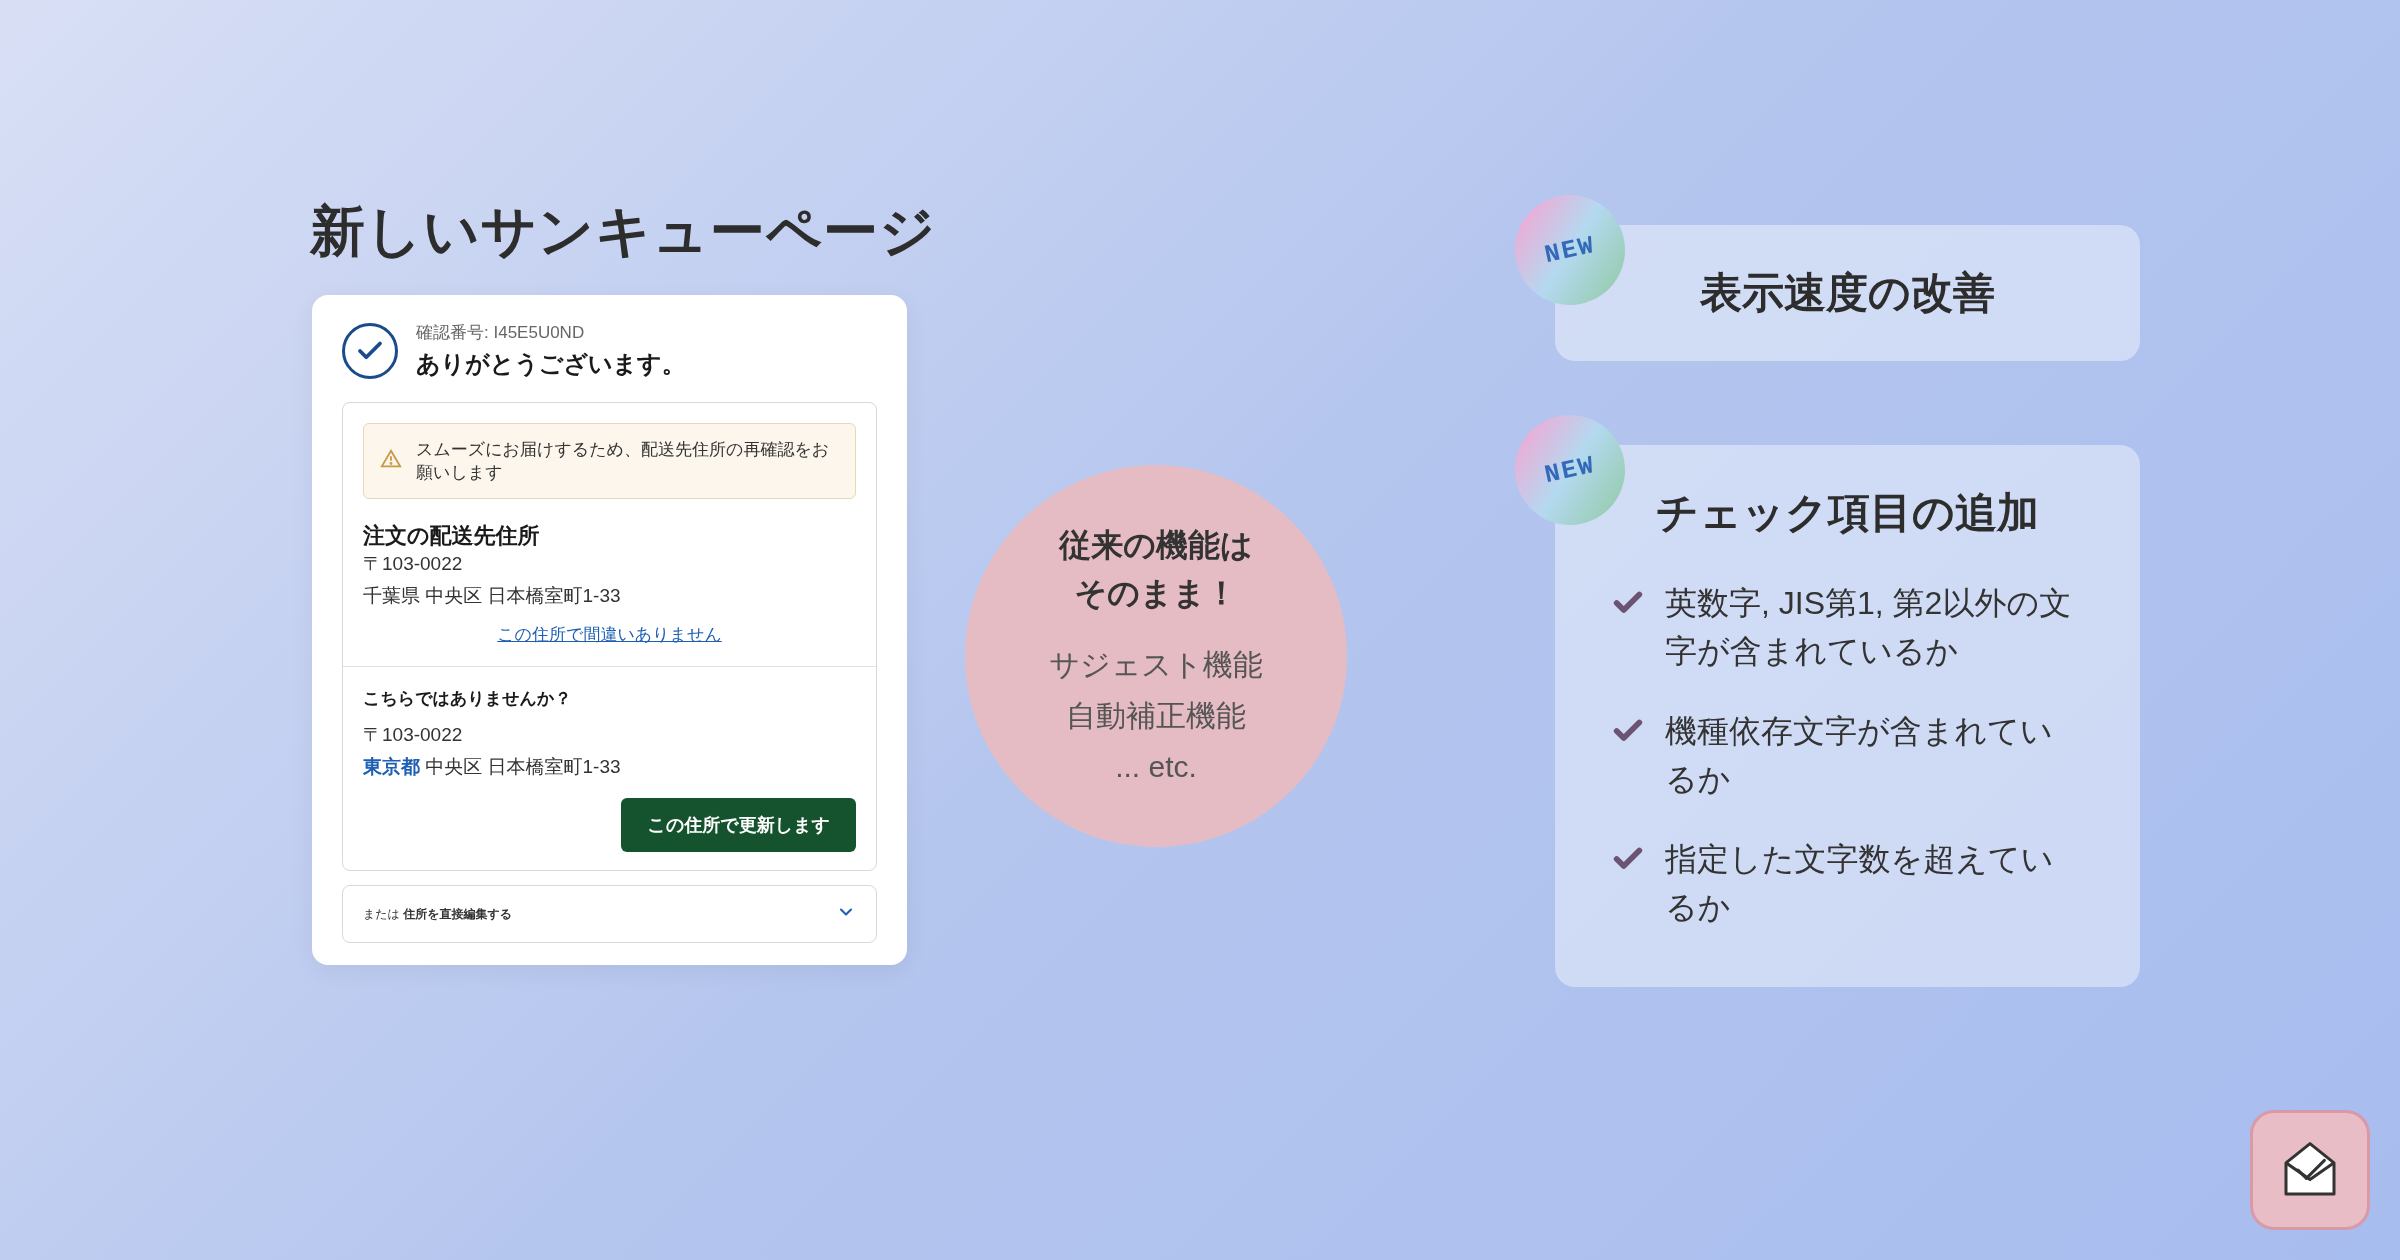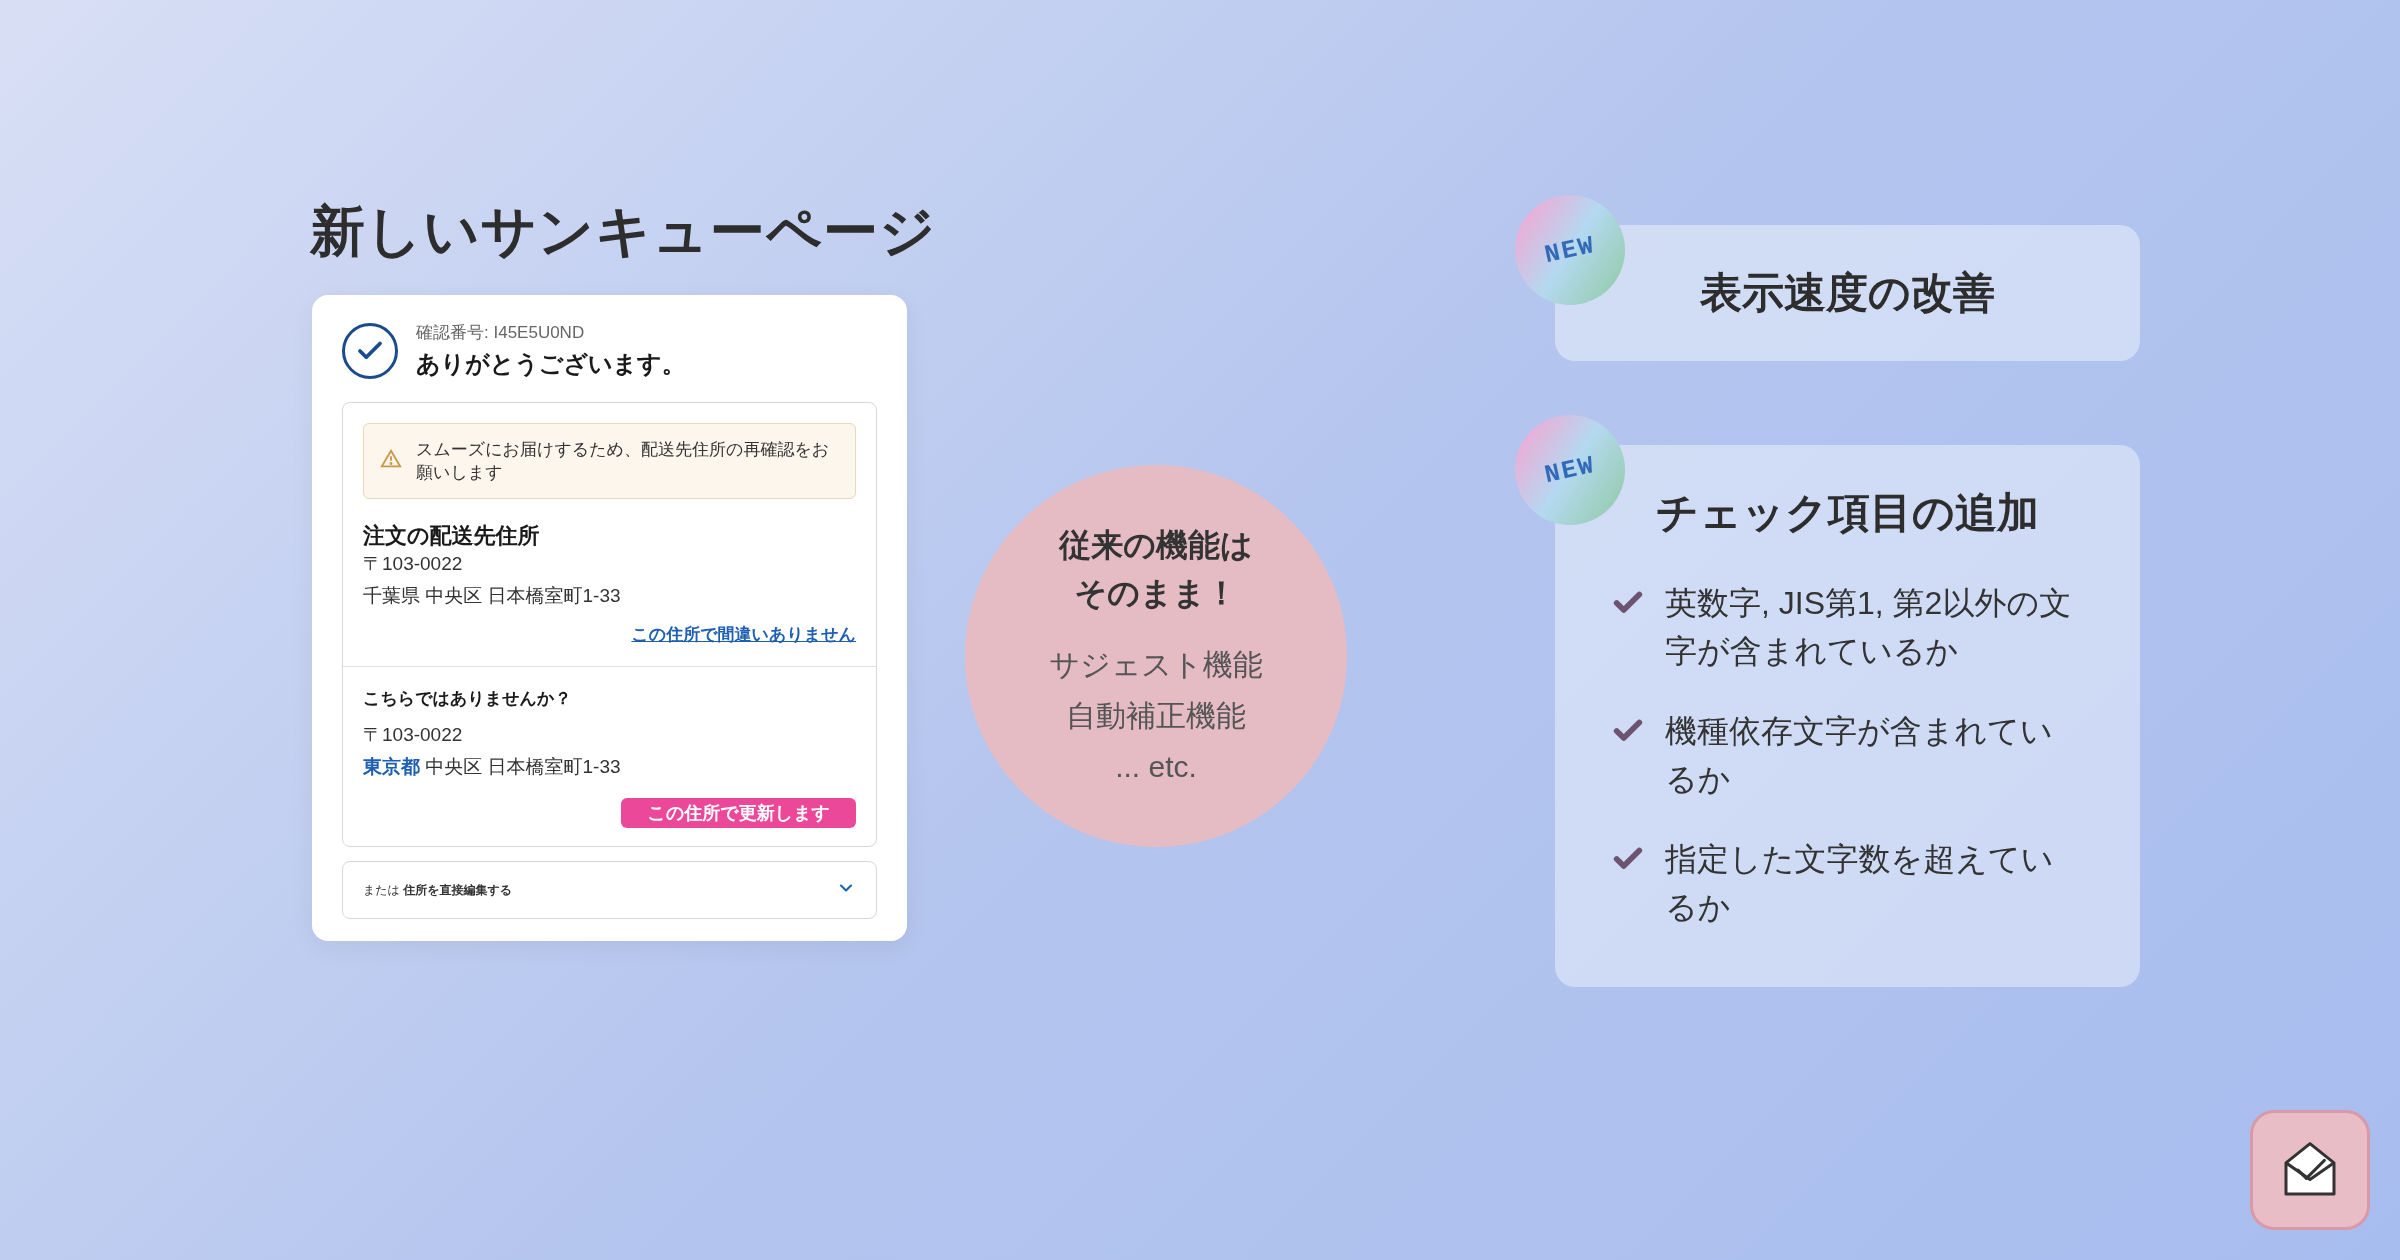--- a/index.html
+++ b/index.html
@@ -116,43 +116,42 @@
       margin-bottom: 6px;
     }
     .address-line {
       font-size: 19px;
       color: #333;
       margin-bottom: 14px;
     }
     .highlighted-prefecture { color: #1e5fb3; font-weight: 600; }
     .confirm-link {
       display: block;
-      text-align: right;
+      text-align: center;
       color: #1e5fb3;
       font-size: 17px;
       text-decoration: underline;
       margin-bottom: 20px;
-      font-weight: bold;
     }
     .divider { border-top: 1px solid #e2e2e2; margin: 0 -20px 20px -20px; }
     .suggestion-label {
       font-size: 17px;
       font-weight: 700;
       color: #1a1a1a;
       margin-bottom: 12px;
     }
     .update-button {
       display: block;
       margin-left: auto;
       margin-top: 18px;
-      background: #ec4899;
+      background: #14532d;
       color: #fff;
       border: none;
       border-radius: 6px;
-      padding: 3px 26px;
+      padding: 15px 26px;
       font-size: 18px;
       font-weight: 600;
       cursor: pointer;
     }
     
     .edit-row {
       display: flex;
       justify-content: space-between;
       align-items: center;
       border: 1px solid #d8d8d8;

